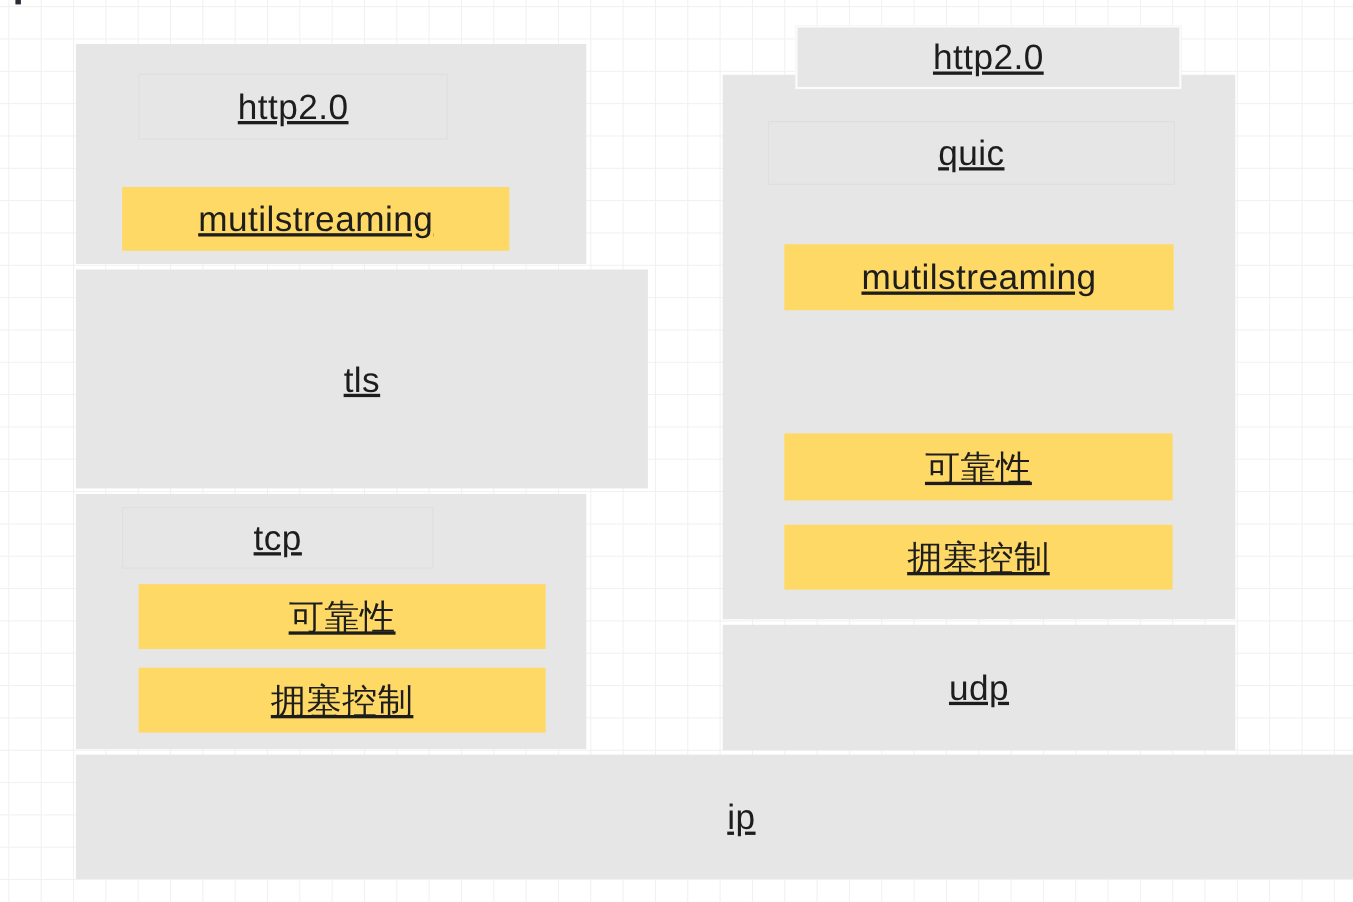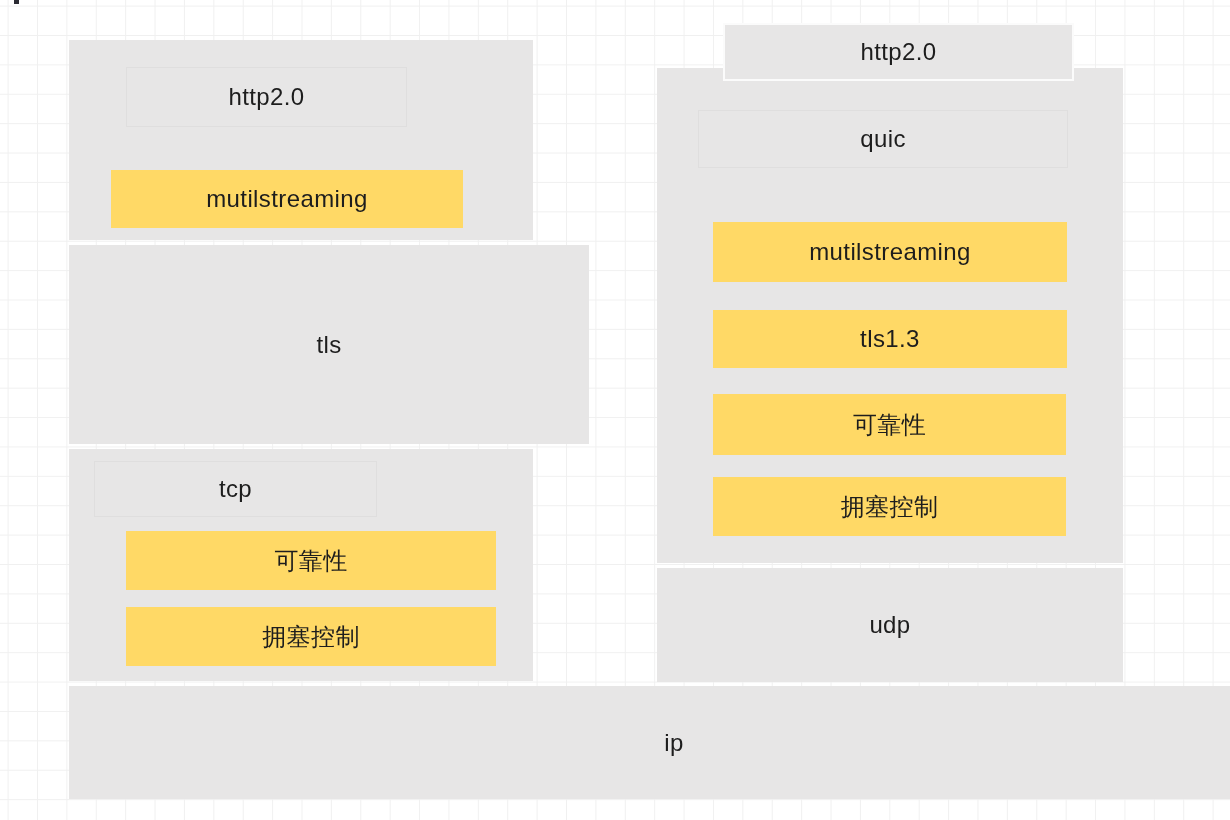--- a/index.html
+++ b/index.html
@@ -35,25 +35,26 @@
   }
   .subtle-outline {
     border: 1px solid #dfdede;
   }
   .flexcenter {
     display: flex;
     align-items: center;
     justify-content: center;
   }
   .label {
-    font-size: 24px;
+    font-size: 32px;
     letter-spacing: 0.4px;
     color: #1d1d1d;
     white-space: nowrap;
     line-height: 1;
+    text-decoration: underline;
   }
   .raised {
     border: 2px solid #fbfbfb;
     z-index: 3;
   }
   .speck {
     position: absolute;
     left: 14px;
     top: 0;
     width: 5px;
@@ -75,21 +76,21 @@
 
   <div class="box gold flexcenter" style="left:111px; top:170px; width:352px; height:58px;">
     <span class="label">mutilstreaming</span>
   </div>
 
   <div class="box gray flexcenter" style="left:69px; top:245px; width:520px; height:199px;">
     <span class="label">tls</span>
   </div>
 
   <div class="box gray" style="left:69px; top:449px; width:464px; height:232px;"></div>
-  <div class="label-zone subtle-outline" style="left:94px; top:461px; width:283px; height:56px;">
+  <div class="label-zone subtle-outline" style="left:111px; top:461px; width:283px; height:56px;">
     <span class="label">tcp</span>
   </div>
 
   <div class="box gold flexcenter" style="left:126px; top:531px; width:370px; height:59px;">
     <span class="label">可靠性</span>
   </div>
 
   <div class="box gold flexcenter" style="left:126px; top:607px; width:370px; height:59px;">
     <span class="label">拥塞控制</span>
   </div>
@@ -100,23 +101,20 @@
     <span class="label">http2.0</span>
   </div>
 
   <div class="label-zone subtle-outline" style="left:698px; top:110px; width:370px; height:58px;align-items:center;">
     <span class="label">quic</span>
   </div>
 
   <div class="box gold flexcenter" style="left:713px; top:222px; width:354px; height:60px;">
     <span class="label">mutilstreaming</span>
   </div>
-  <div class="box gold flexcenter" style="left:713px; top:310px; width:354px; height:58px;">
-    <span class="label">tls1.3</span>
-  </div>
   <div class="box gold flexcenter" style="left:713px; top:394px; width:353px; height:61px;">
     <span class="label">可靠性</span>
   </div>
   <div class="box gold flexcenter" style="left:713px; top:477px; width:353px; height:59px;">
     <span class="label">拥塞控制</span>
   </div>
 
   <div class="box gray flexcenter" style="left:657px; top:568px; width:466px; height:114px;">
     <span class="label">udp</span>
   </div>

